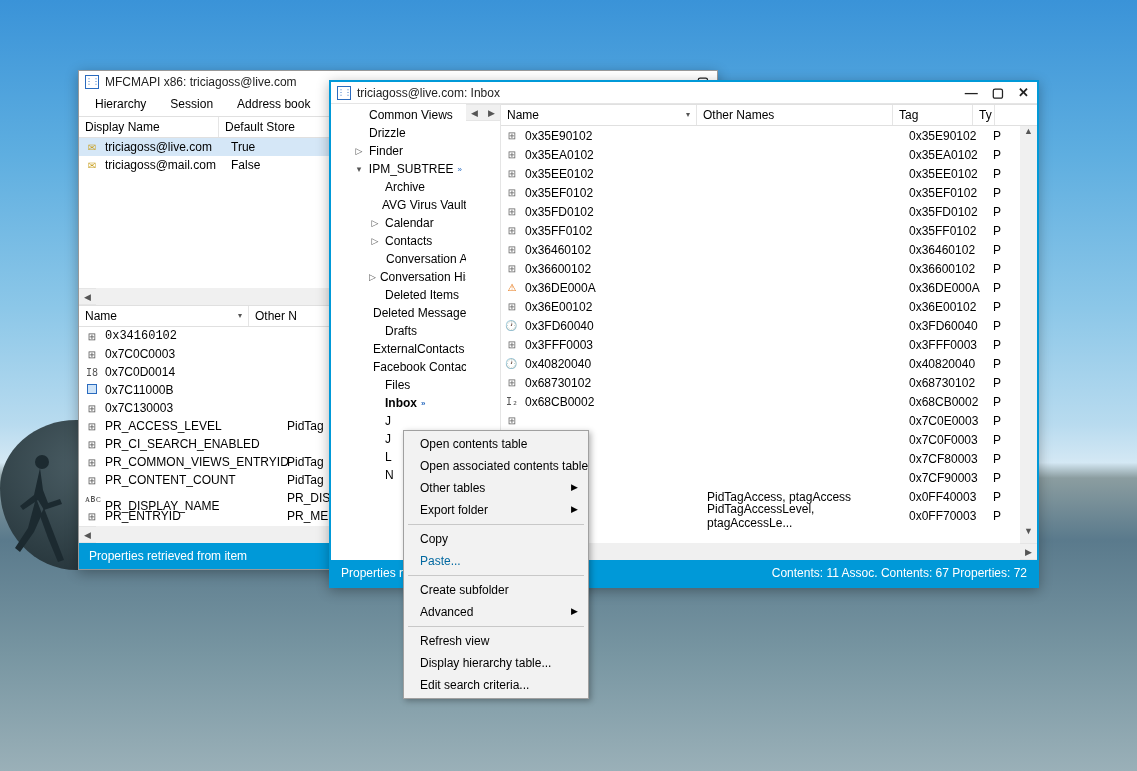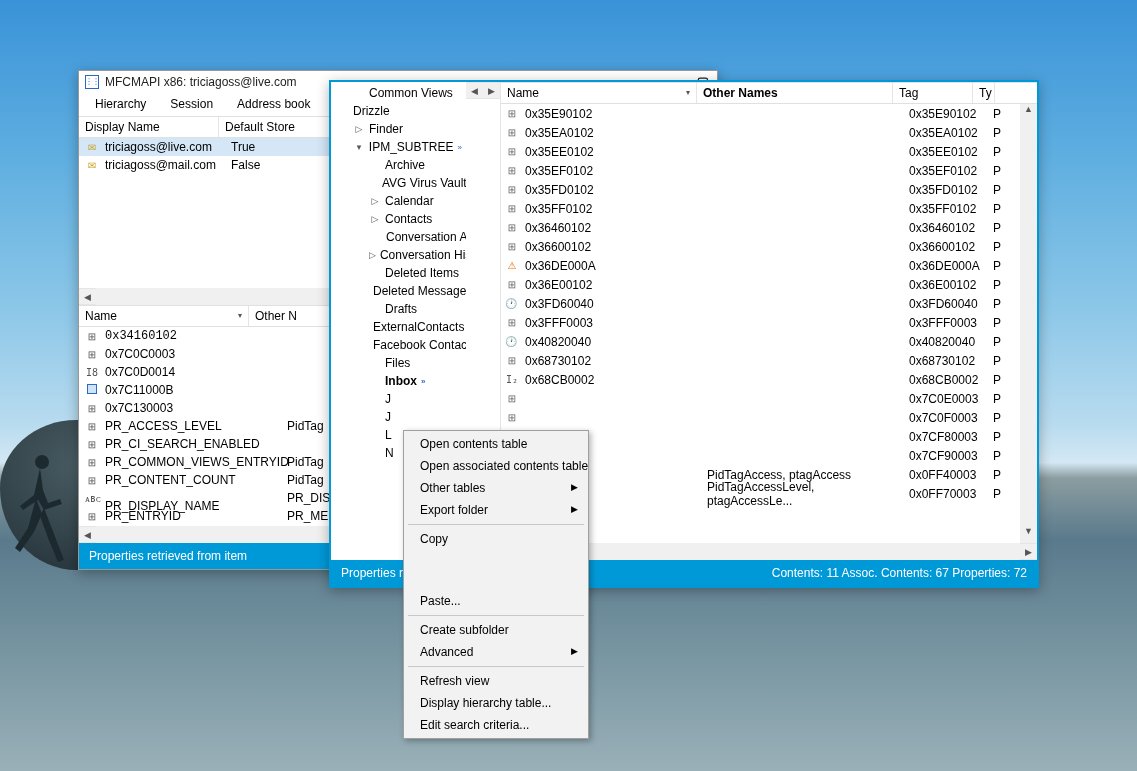--- a/index.html
+++ b/index.html
@@ -84,28 +84,28 @@
   .clock-ic { color:#444; }
   .str-ic { color:#555; font-family:monospace; font-size:9px; }
   .box-ic { display:inline-block;width:10px;height:10px;border:1px solid #2a6bbf;background:#cfe4f8; }
   
   .context-menu {
     position:absolute; left:403px; top:430px; width:186px;
     background:#f2f2f2; border:1px solid #a0a0a0; box-shadow:2px 2px 6px rgba(0,0,0,.3);
     padding:2px; z-index:50;
   }
   .context-menu .mi { padding:4px 20px 4px 14px; cursor:default; position:relative; white-space:nowrap; }
-  .context-menu .mi.disabled { color:#000000;margin-top:40px; }
+  .context-menu .mi.disabled { color:#0369a1; }
   .context-menu .sep { height:1px; background:#c8c8c8; margin:3px 2px; }
   .context-menu .mi .sub { position:absolute; right:8px; top:5px; font-size:9px; }
   
   .wm-name { width:170px; }
   
   .ph-name { width:196px; }
-  .ph-other { width:196px;font-weight:bold; }
+  .ph-other { width:196px; }
   .ph-tag { width:80px; }
   .ph-ty { width:22px; }
   
   .vscroll { width:17px; background:#f0f0f0; display:flex; flex-direction:column; }
   .vscroll .btn { height:17px; text-align:center; font-size:9px; color:#555; }
   .vscroll .track { flex:1; }
   .inbox-wrap-right { display:flex; flex:1; }
 </style>
 </head>
 <body>
@@ -226,28 +226,37 @@
     <div class="scroll-left">◀</div>
     <div class="scroll-track"></div>
     <div class="scroll-right">▶</div>
   </div>
   <div class="statusbar">
     <span>Properties retrieved from item</span>
   </div>
 </div>
 
 <div class="window win-inbox">
+  <div class="titlebar">
+    <span class="title-icon"></span>
+    <span>triciagoss@live.com: Inbox</span>
+    <div class="title-controls">
+      <span>—</span>
+      <span>▢</span>
+      <span>✕</span>
+    </div>
+  </div>
   <div class="inbox-body">
     <div class="tree-pane">
       <div class="tree" id="tree-rows">
           <div class="tree-item" style="padding-left: 22px;">
             <span class="twist"></span>
             <span>Common Views</span>
           </div>
-          <div class="tree-item" style="padding-left: 6px;">
+          <div class="tree-item" style="padding-left: 22px;">
             <span class="twist"></span>
             <span>Drizzle</span>
           </div>
           <div class="tree-item" style="padding-left: 22px;">
             <span class="twist">▷</span>
             <span>Finder</span>
           </div>
           <div class="tree-item" style="padding-left: 22px;">
             <span class="twist">▾</span>
             <span>IPM_SUBTREE</span>

